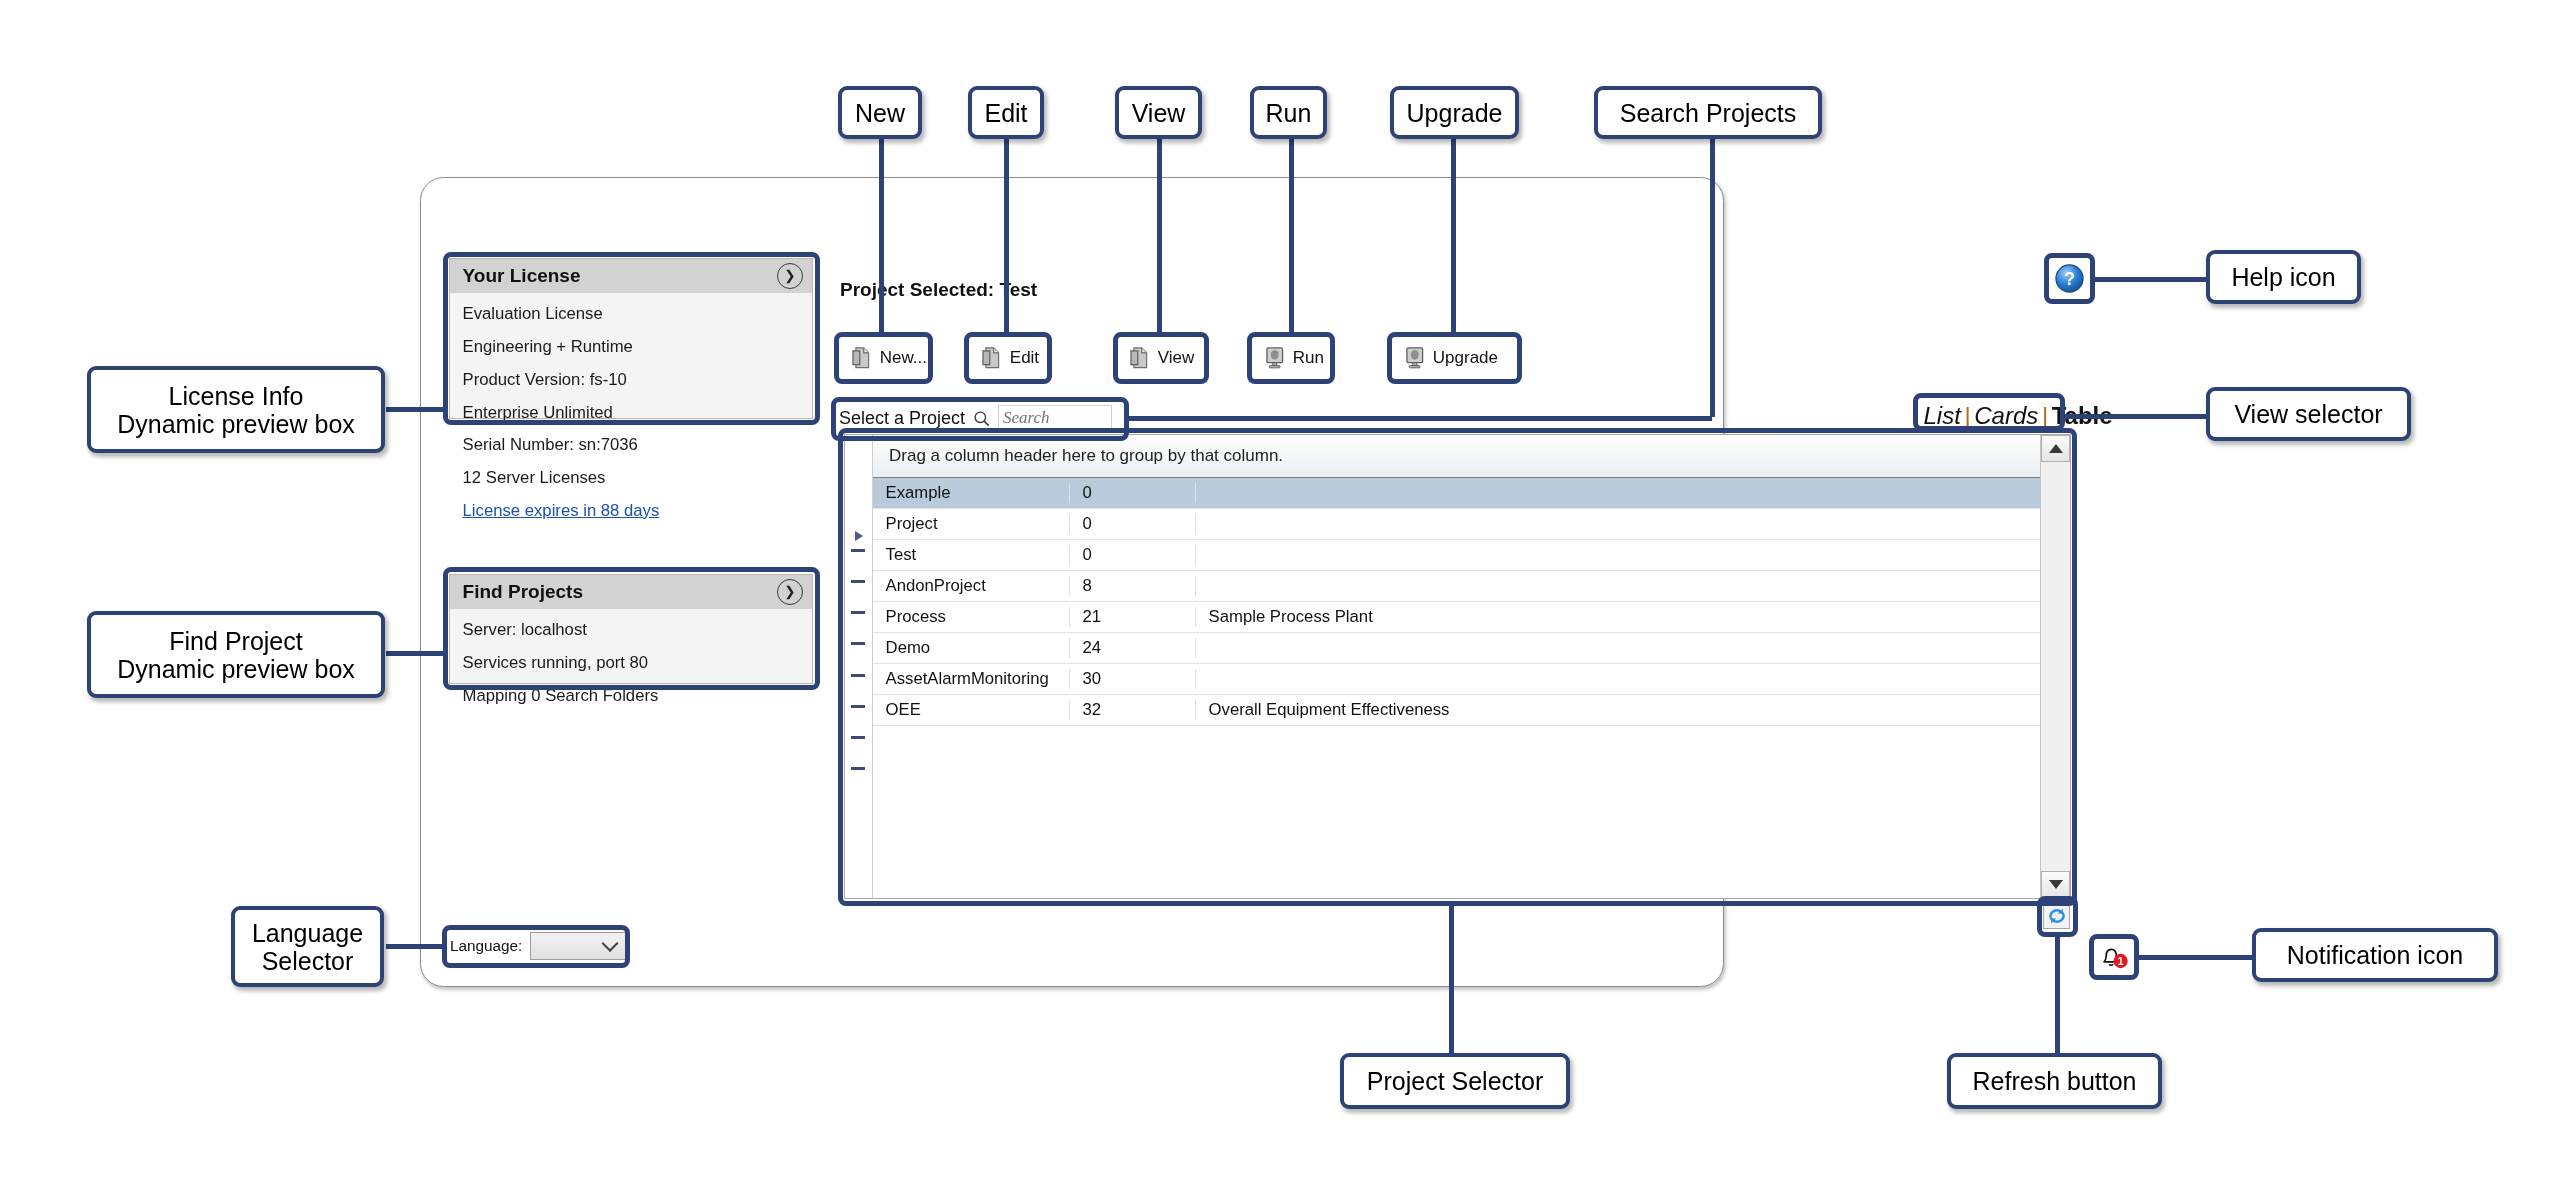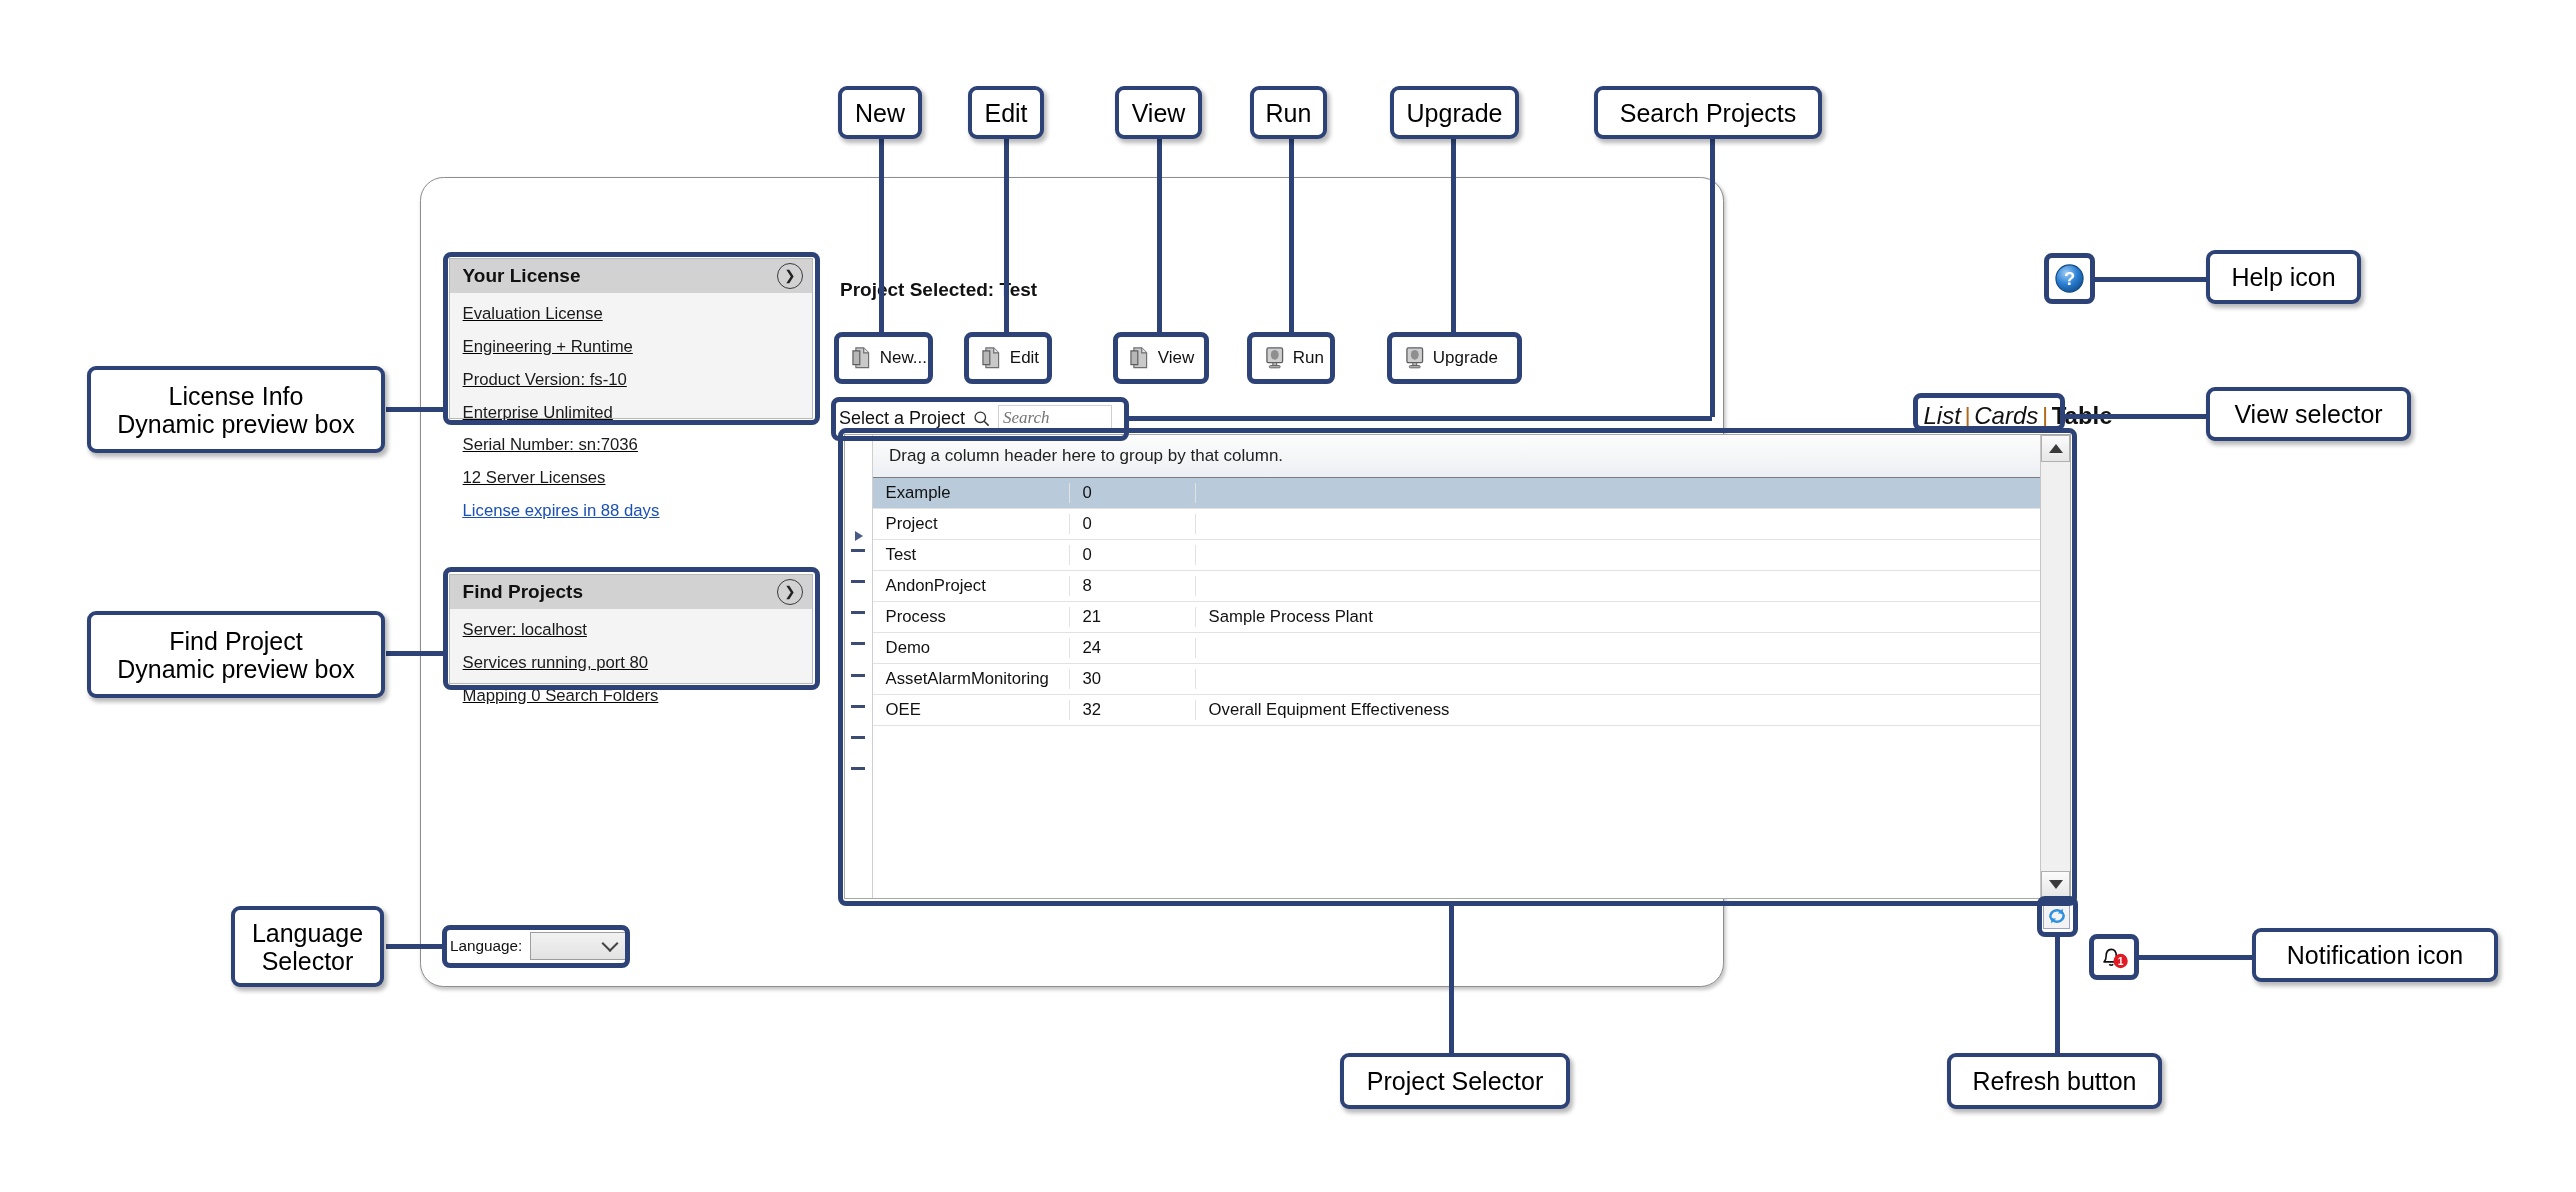--- a/index.html
+++ b/index.html
@@ -44,21 +44,21 @@
     gap: 18px;
   }
   .card-header .chev {
     width: 24px; height: 24px;
     border: 1.4px solid #3a3a3a;
     border-radius: 50%;
     display: flex; align-items: center; justify-content: center;
     font-size: 13.5px; color: #222; font-weight: normal;
     line-height: 1;
   }
-  .card-body { padding: 5.4px 0 7.2px 12.6px; text-decoration: underline; }
+  .card-body { padding: 5.4px 0 7.2px 12.6px; }
   .card-body div.line {
     font-size: 16.7px;
     color: #1a1a1a;
     line-height: 1;
     padding: 8px 0 8px 0;
   }
   .card-body a.line {
     display: block;
     font-size: 16.7px;
     color: #1a4fb4;

